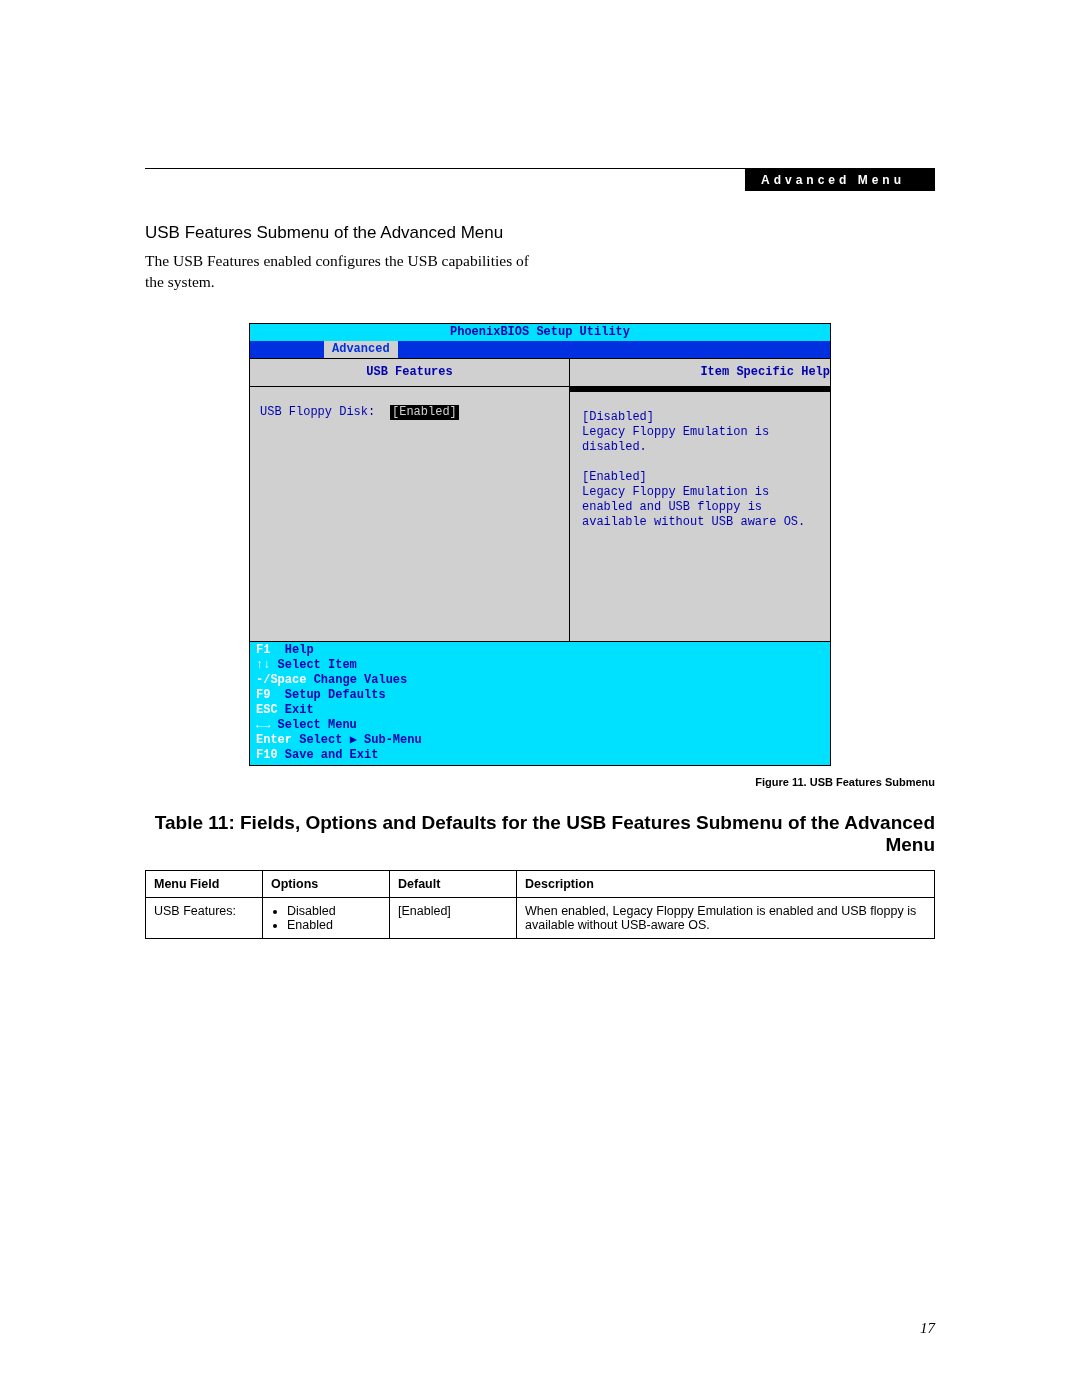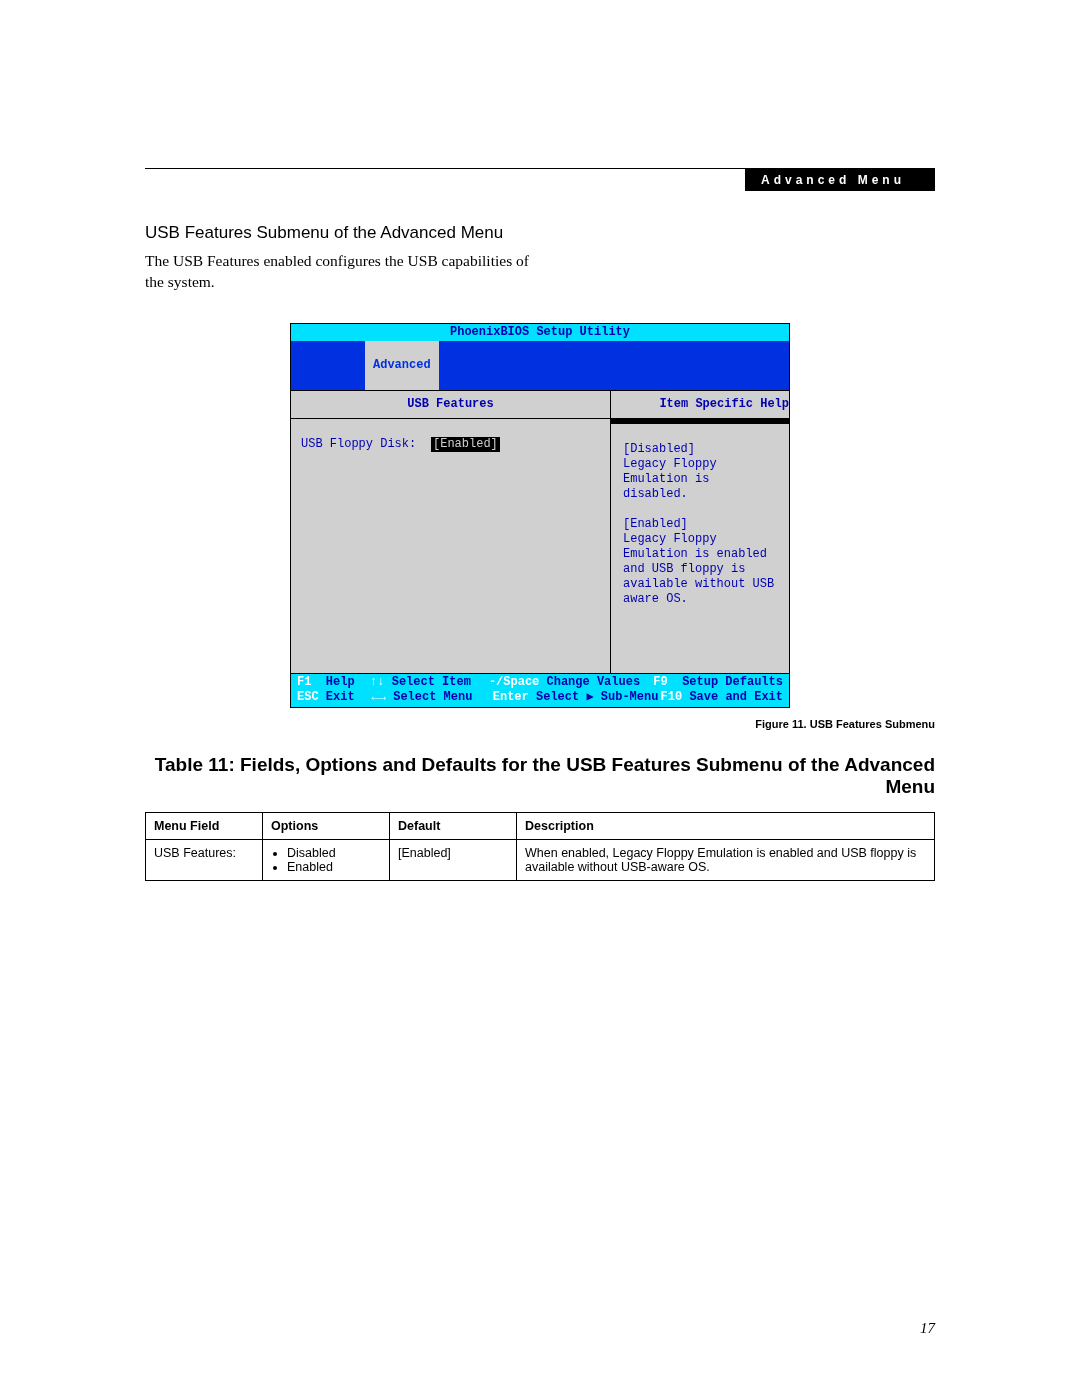--- a/index.html
+++ b/index.html
@@ -47,21 +47,21 @@
   .intro {
     font-family: Georgia, 'Times New Roman', serif;
     font-size: 15.5px;
     line-height: 1.35;
     width: 400px;
     margin: 0 0 30px 0;
   }
 
   
   .bios {
-    width: 500px;
+    width: 582px;
     margin: 0 auto 10px auto;
     font-family: 'Courier New', monospace;
     font-size: 12px;
     line-height: 1.25;
   }
   .bios-title {
     background: #00e0ff;
     color: #0000b0;
     text-align: center;
     font-weight: bold;
@@ -74,21 +74,21 @@
     color: #fff;
     border-left: 1px solid #000;
     border-right: 1px solid #000;
     display: flex;
     font-weight: bold;
   }
   .bios-menubar .spacer-left { width: 74px; }
   .bios-tab {
     background: #d0d0d0;
     color: #0030e0;
-    padding: 17px 8px;
+    padding: 1px 8px;
   }
   .bios-body {
     display: flex;
     border: 1px solid #000;
     border-top: 1px solid #000;
     height: 284px;
     background: #d0d0d0;
     box-sizing: border-box;
   }
   .bios-left {
@@ -124,21 +124,21 @@
     color: #0000b0;
     white-space: pre-line;
   }
   .bios-footer {
     background: #00e0ff;
     border: 1px solid #000;
     border-top: none;
     font-weight: bold;
     padding: 1px 6px 2px 6px;
   }
-  .bios-footer .row { display: flex; }
+  .bios-footer .row { display: flex; flex-direction: column; }
   .fkey { color: #ffffff; display:inline-block; }
   .flabel { color: #0000b0; display:inline-block; }
   .c1 { width: 80px; white-space: pre; }
   .c2 { width: 130px; white-space: pre; }
   .c3 { width: 180px; white-space: pre; }
   .c4 { white-space: pre; }
 
   .figure-caption {
     text-align: right;
     font-family: Arial, Helvetica, sans-serif;

